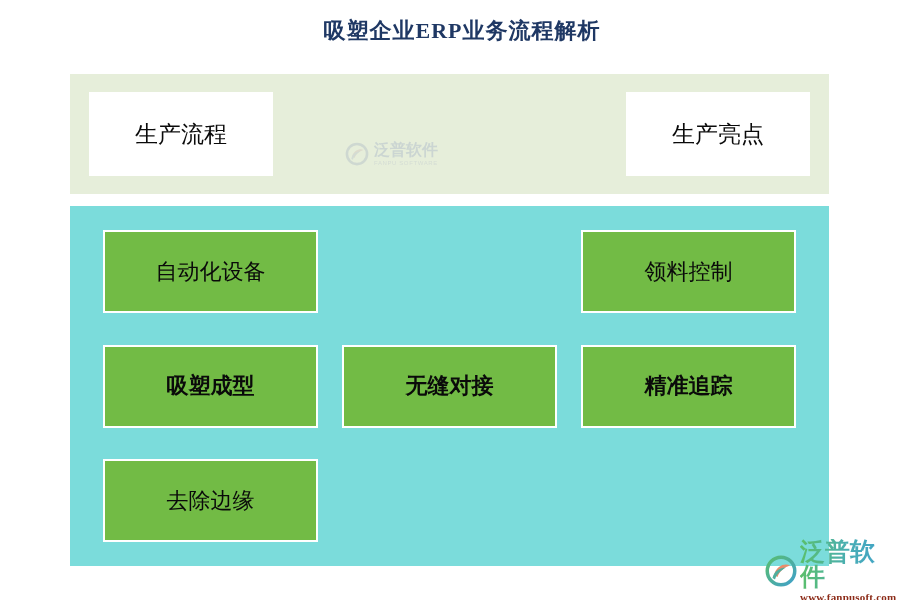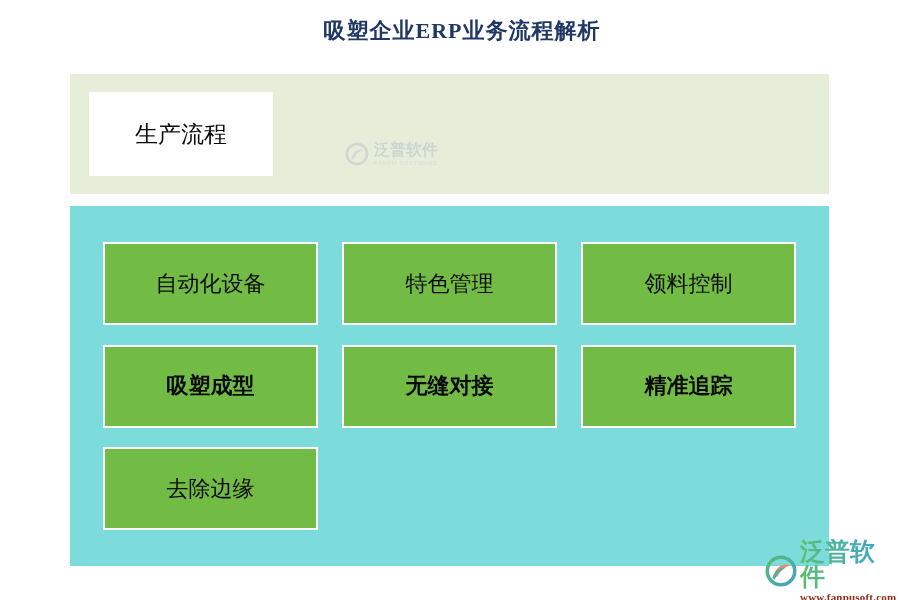--- a/index.html
+++ b/index.html
@@ -126,21 +126,21 @@
     background: #7bdcdb;
   }
 
   .grid {
     position: absolute;
     left: 0;
     top: 0;
     width: 100%;
     height: 100%;
     box-sizing: border-box;
-    padding: 36px 33px;
+    padding: 24px 33px;
     display: flex;
     flex-direction: column;
     justify-content: space-between;
   }
 
   .grid-row {
     display: flex;
     justify-content: space-between;
   }
 
@@ -208,20 +208,23 @@
 
 <div class="canvas">
 
   <div class="page-title">吸塑企业ERP业务流程解析</div>
 
   <div class="top-band">
     <div class="top-band-inner">
       <div class="top-card">
         <span>生产流程</span>
       </div>
+      <div class="top-card">
+        <span>生产亮点</span>
+      </div>
     </div>
   </div>
 
   <div class="watermark">
     <span class="wm-mark">
       <svg viewBox="0 0 32 32" width="26" height="26" aria-hidden="true">
         <path d="M16 2 A14 14 0 1 0 16 30 A14 14 0 1 0 16 2 Z M16 5.2 A10.8 10.8 0 1 1 16 26.8 A10.8 10.8 0 1 1 16 5.2 Z" fill="#9aa6bd"></path>
         <path d="M10 19 C12 11, 20 9, 24 11 C20 12, 15 15, 13 21 Z" fill="#c9b0ae"></path>
         <path d="M9 22 C10 16, 15 13, 20 13 C15 16, 12 19, 11 23 Z" fill="#a9b6c7"></path>
       </svg>
@@ -231,23 +234,20 @@
       <span class="wm-en">FANPU SOFTWARE</span>
     </span>
   </div>
 
   <div class="teal-panel">
     <div class="grid">
 
       <div class="grid-row">
         <div class="cell">
           <span>自动化设备</span>
-        </div>
-        <div class="cell">
-          <span>特色管理</span>
         </div>
         <div class="cell">
           <span>领料控制</span>
         </div>
       </div>
 
       <div class="grid-row">
         <div class="cell bold">
           <span>吸塑成型</span>
         </div>

